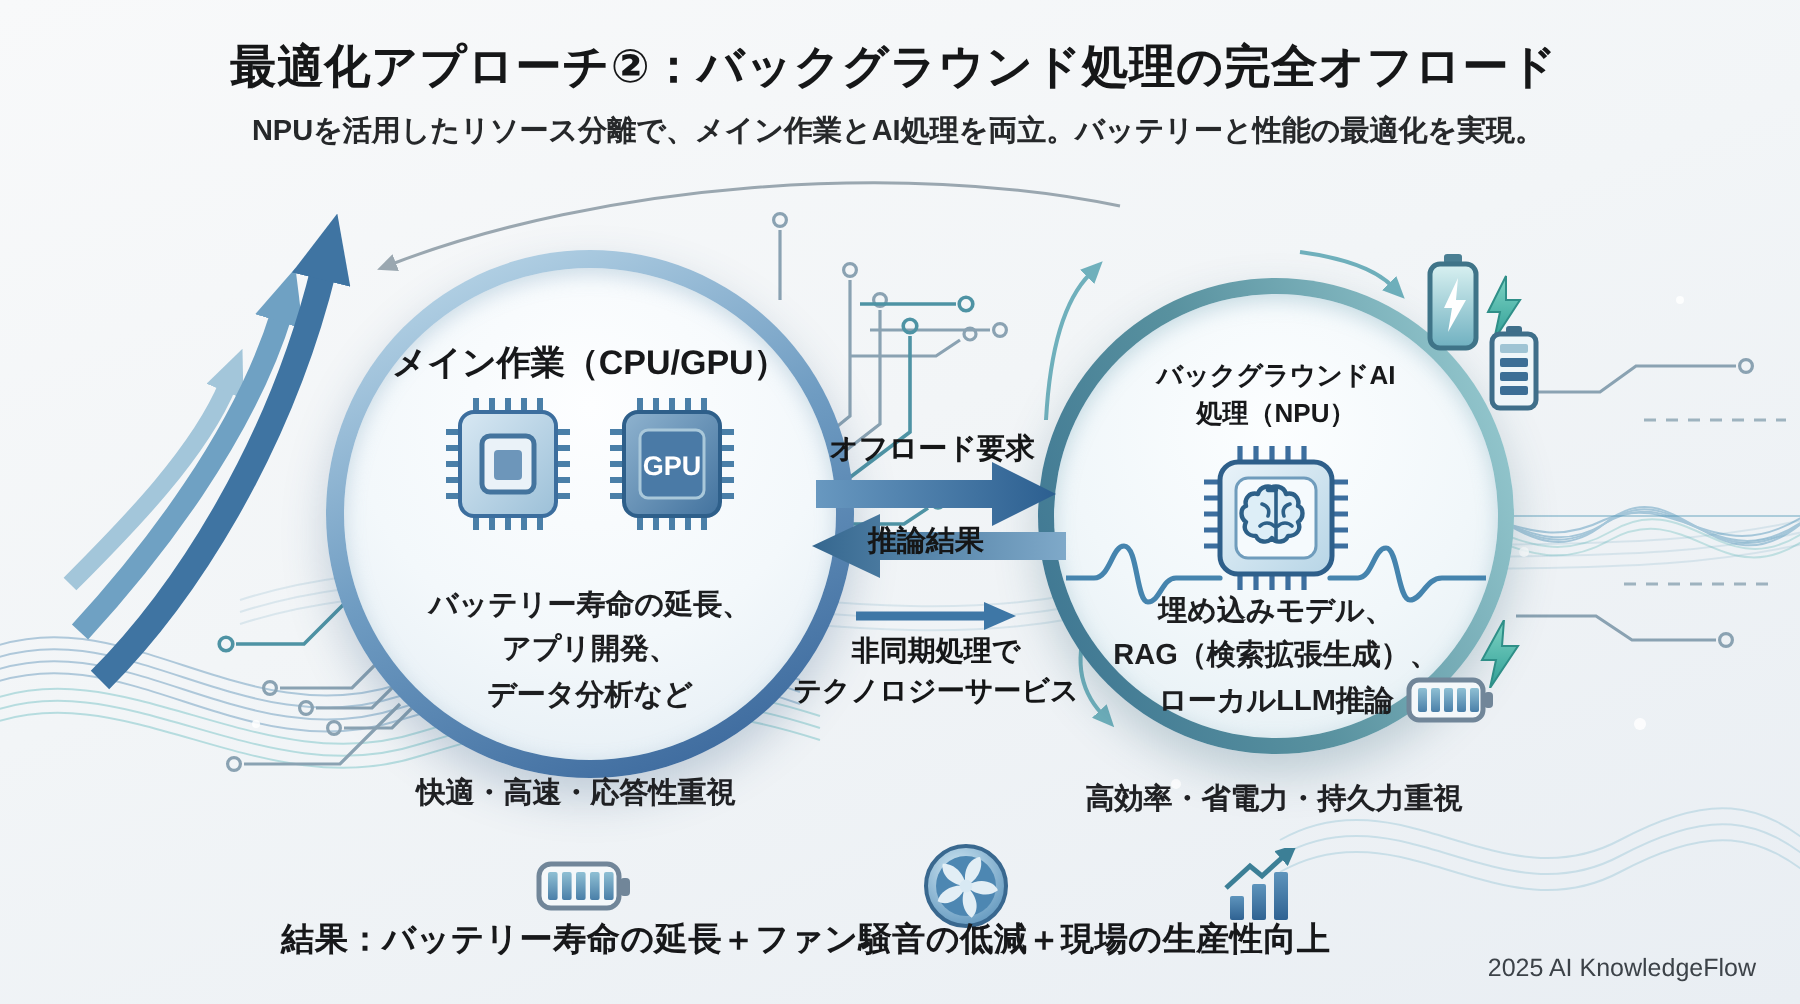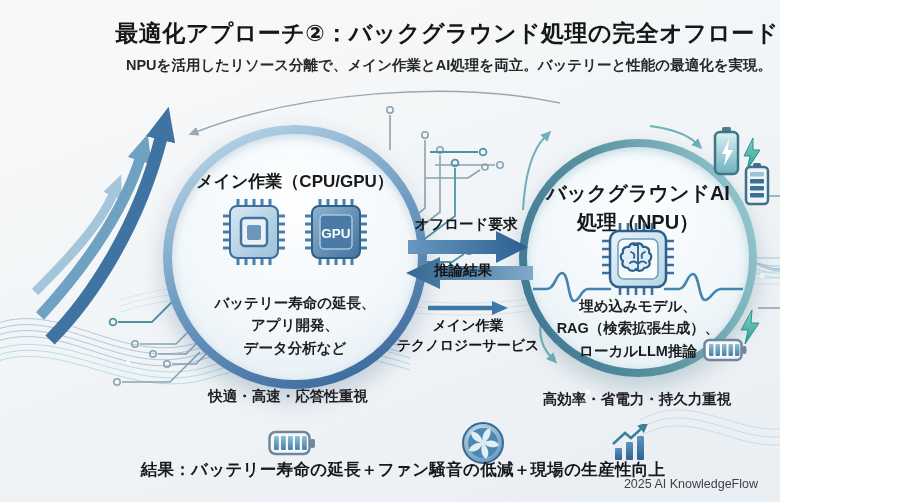--- a/index.html
+++ b/index.html
@@ -1,17 +1,17 @@
 <!DOCTYPE html>
 <html><head>
 <meta charset="utf-8">
 <style>
   html,body{margin:0;padding:0;}
   body{font-family:"Liberation Sans","DejaVu Sans",sans-serif;}
-  #stage{position:relative;width:780px;height:502px;overflow:hidden;
+  #stage{position:relative;width:900px;height:502px;overflow:hidden;
          background:linear-gradient(160deg,#f8f9fa 0%,#f2f5f7 45%,#e9eef3 100%);color:#1b1c1e;}
   .abs{position:absolute;}
   .ctr{transform:translateX(-50%);}
   #bg-art{position:absolute;left:0;top:0;width:900px;height:502px;}
 
   .title{left:447px;top:18px;font-size:23px;font-weight:bold;white-space:nowrap;color:#161718;letter-spacing:.5px;}
   .subtitle{left:449px;top:56px;font-size:14.5px;font-weight:600;white-space:nowrap;color:#26282a;}
 
   .circle-outer{border-radius:50%;}
   #circle-left{left:163px;top:125px;width:264px;height:264px;padding:0;
@@ -22,21 +22,21 @@
       box-shadow:inset 0 3px 10px rgba(120,160,190,.35);}
   #circle-right{left:519px;top:139px;width:238px;height:238px;
       background:linear-gradient(250deg,#9ed0d5 0%,#58919f 55%,#3a7290 100%);
       box-shadow:0 10px 22px rgba(50,100,120,.25);}
   #circle-right .circle-inner{position:absolute;left:8px;top:8px;width:222px;height:222px;border-radius:50%;
       background:radial-gradient(circle at 50% 30%,#fcfeff 0%,#f1f7fa 55%,#e3eef3 100%);
       box-shadow:inset 0 3px 10px rgba(110,160,180,.35);}
 
   .circle-title{width:100%;text-align:center;font-weight:bold;color:#17181a;}
   #circle-left .circle-title{top:36px;font-size:17px;}
-  #circle-right .circle-title{top:32px;font-size:20px;line-height:1.45;}
+  #circle-right .circle-title{top:32px;font-size:13px;line-height:1.45;}
   .circle-desc{width:100%;text-align:center;font-size:14.5px;font-weight:600;line-height:1.55;color:#1d1e20;}
   #circle-left .circle-desc{top:158px;}
   #circle-right .circle-desc{top:148px;}
 
   .chips-row{top:64px;left:0;width:100%;display:flex;justify-content:center;gap:18px;align-items:flex-end;}
   #npu-wave{left:6px;top:118px;}
   #npu-chip{left:73px;top:74px;}
 
   .flow-label{font-size:14.5px;font-weight:bold;color:#151617;white-space:nowrap;}
   #lbl-offload{left:466px;top:215px;}
@@ -303,21 +303,21 @@
         </marker>
     </defs>
     <polygon points="10,15 98,15 98,6 130,22 98,38 98,29 10,29" fill="url(#g-off)"></polygon>
     <polygon points="135,41 42,41 42,32 8,48 42,64 42,55 135,55" fill="url(#g-res)"></polygon>
     <path d="M30,83 L97,83" stroke="#3e77a6" stroke-width="4.5" marker-end="url(#m-async)" fill="none"></path>
   </svg>
 
   <div class="abs ctr flow-label" id="lbl-offload">オフロード要求</div>
   <div class="abs ctr flow-label" id="lbl-result">推論結果</div>
   <div class="abs ctr flow-label" id="lbl-async">
-    <div>メイン作業</div>
+    <div>非同期処理で</div>
     <div>テクノロジーサービス</div>
   </div>
 
   <div class="abs ctr caption" id="caption-left">快適・高速・応答性重視</div>
   <div class="abs ctr caption" id="caption-right">高効率・省電力・持久力重視</div>
 
   <svg class="abs" style="left:703px;top:126px;" width="70" height="80" viewBox="0 0 70 80">
     <defs>
         <linearGradient id="bvG" x1="0" y1="0" x2="0" y2="1">
           <stop offset="0" stop-color="#d9f1f1"></stop>

